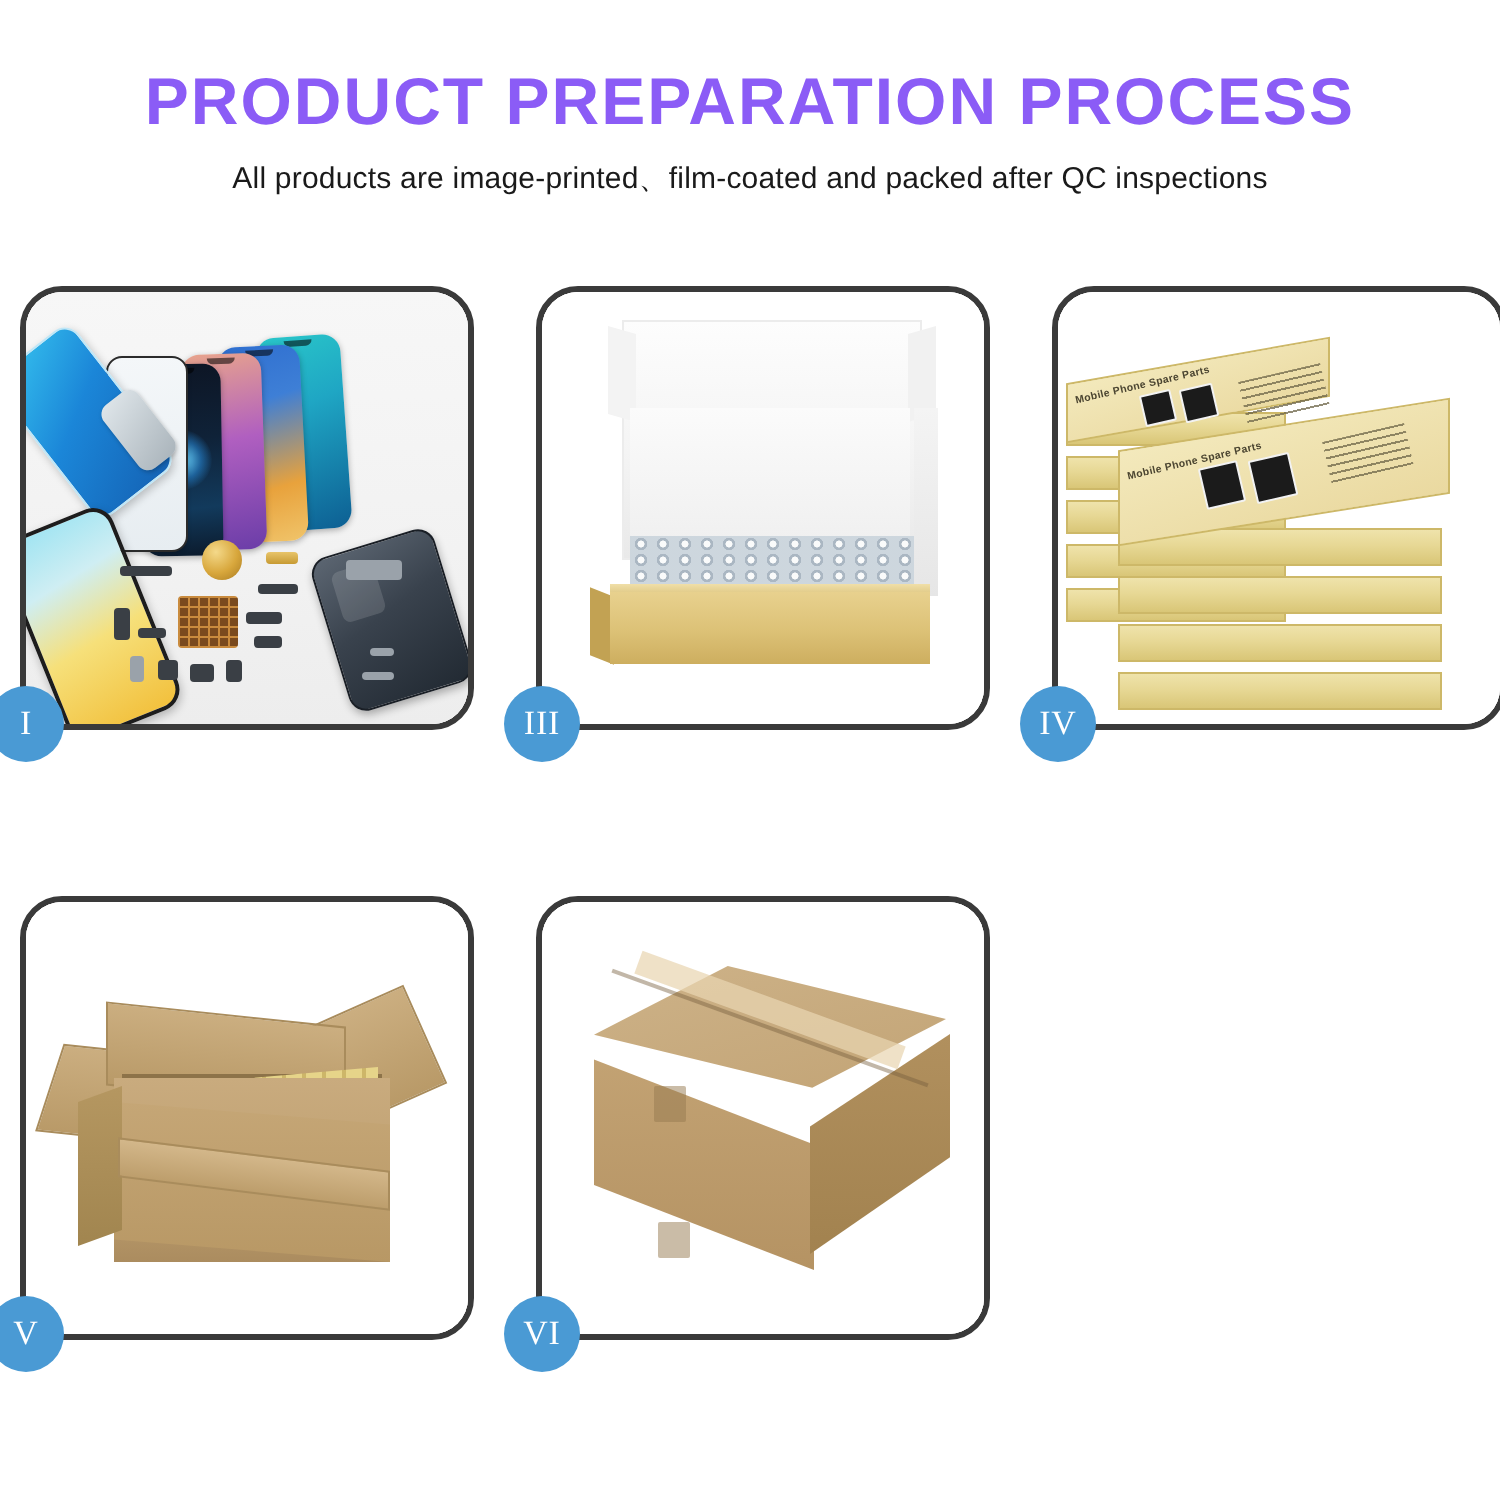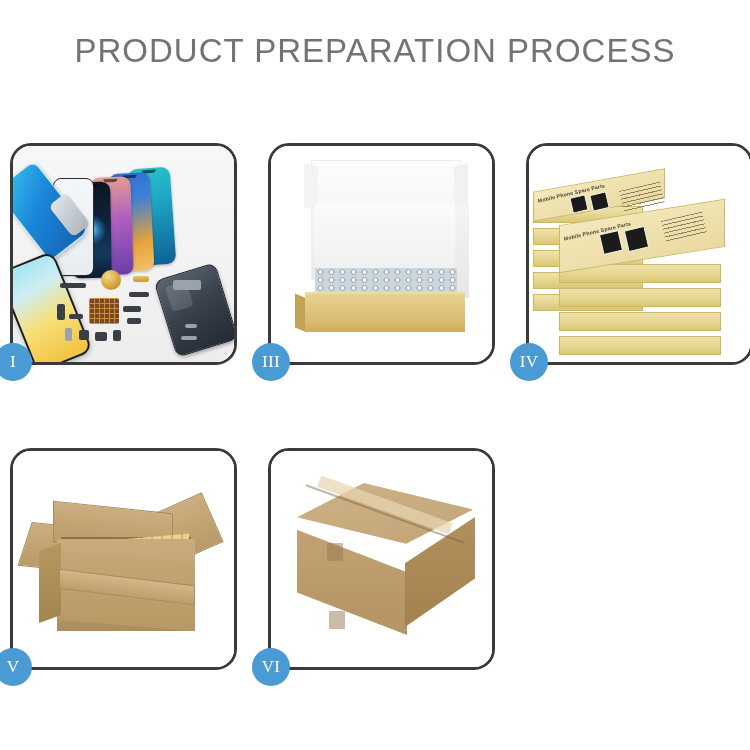--- a/index.html
+++ b/index.html
@@ -22,23 +22,23 @@
   
   .header {
     position: absolute;
     top: 34px;
     left: 0;
     width: 750px;
     text-align: center;
   }
   .title {
     font-size: 33px;
-    font-weight: normal;
+    font-weight: bold;
     letter-spacing: 1.0px;
-    color: #737373;
+    color: #8b5cf6;
     line-height: 1.05;
     white-space: nowrap;
   }
   .subtitle {
     margin-top: 11px;
     font-size: 15px;
     color: #1a1a1a;
     letter-spacing: 0.1px;
     white-space: nowrap;
   }
@@ -333,20 +333,21 @@
     border-radius: 1px;
   }
 </style>
 </head>
 <body>
 
 <div class="page">
 
   <div class="header">
     <div class="title">PRODUCT PREPARATION PROCESS</div>
+    <div class="subtitle">All products are image-printed、film-coated and packed after QC inspections</div>
   </div>
 
   <div class="grid">
 
     <div class="panel">
       <div class="panel-inner">
         <div class="scene1">
           <div class="ph ph-a">
               <div class="ph-notch"></div>
             </div>

